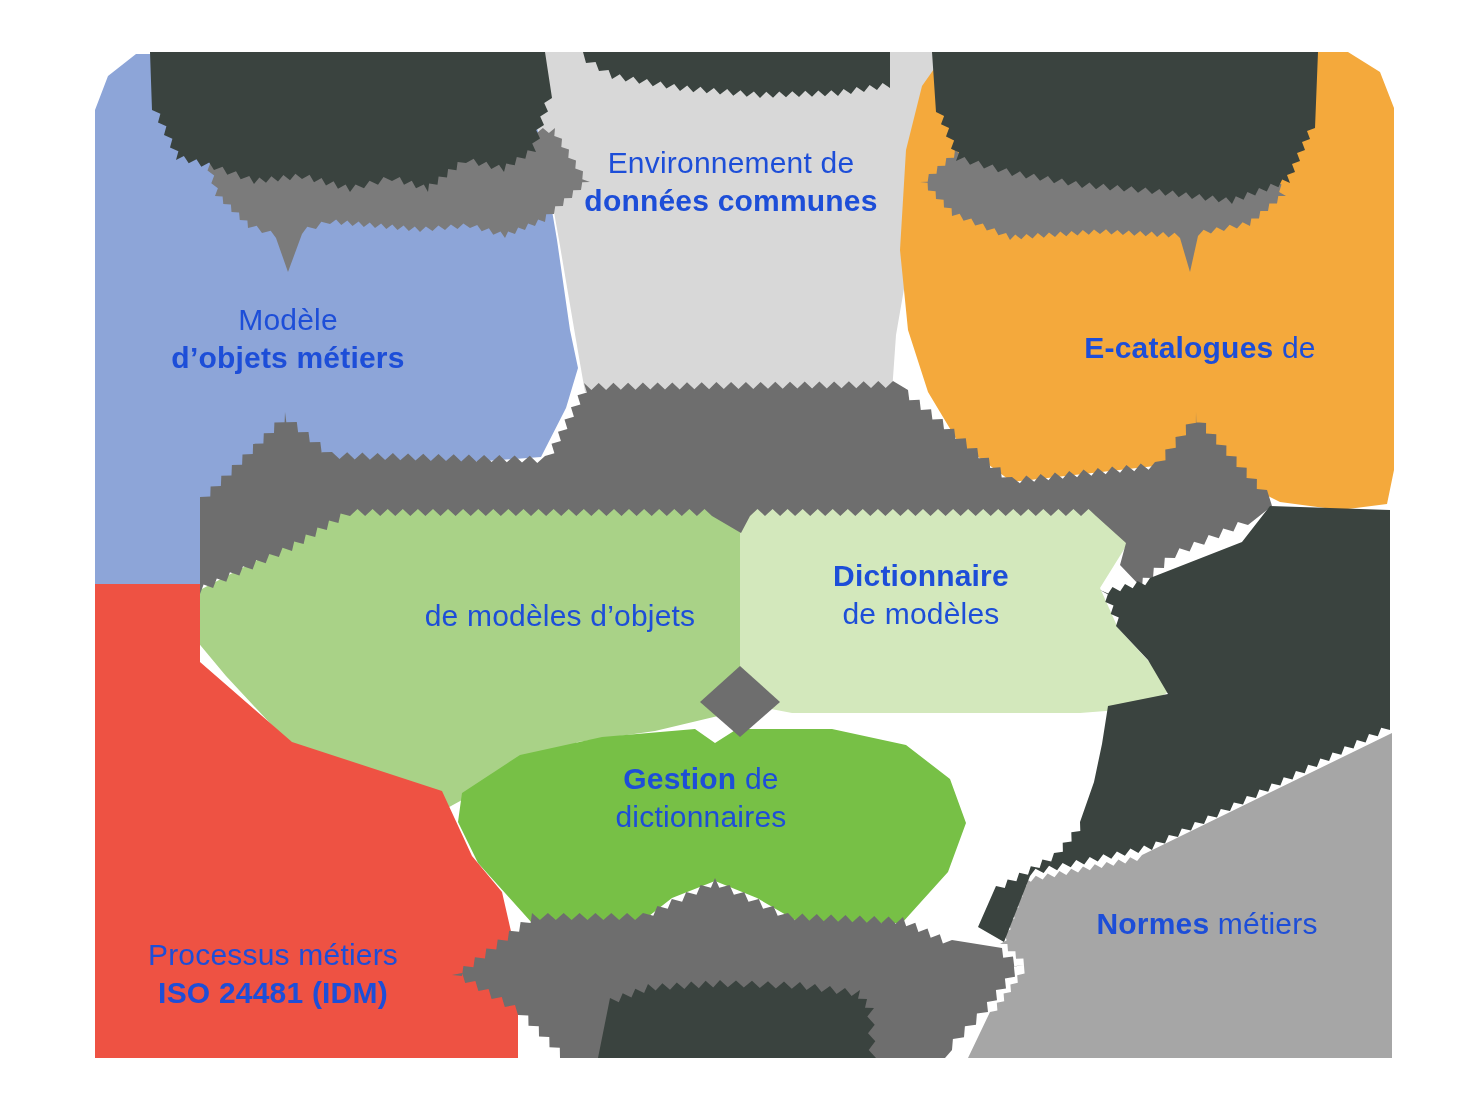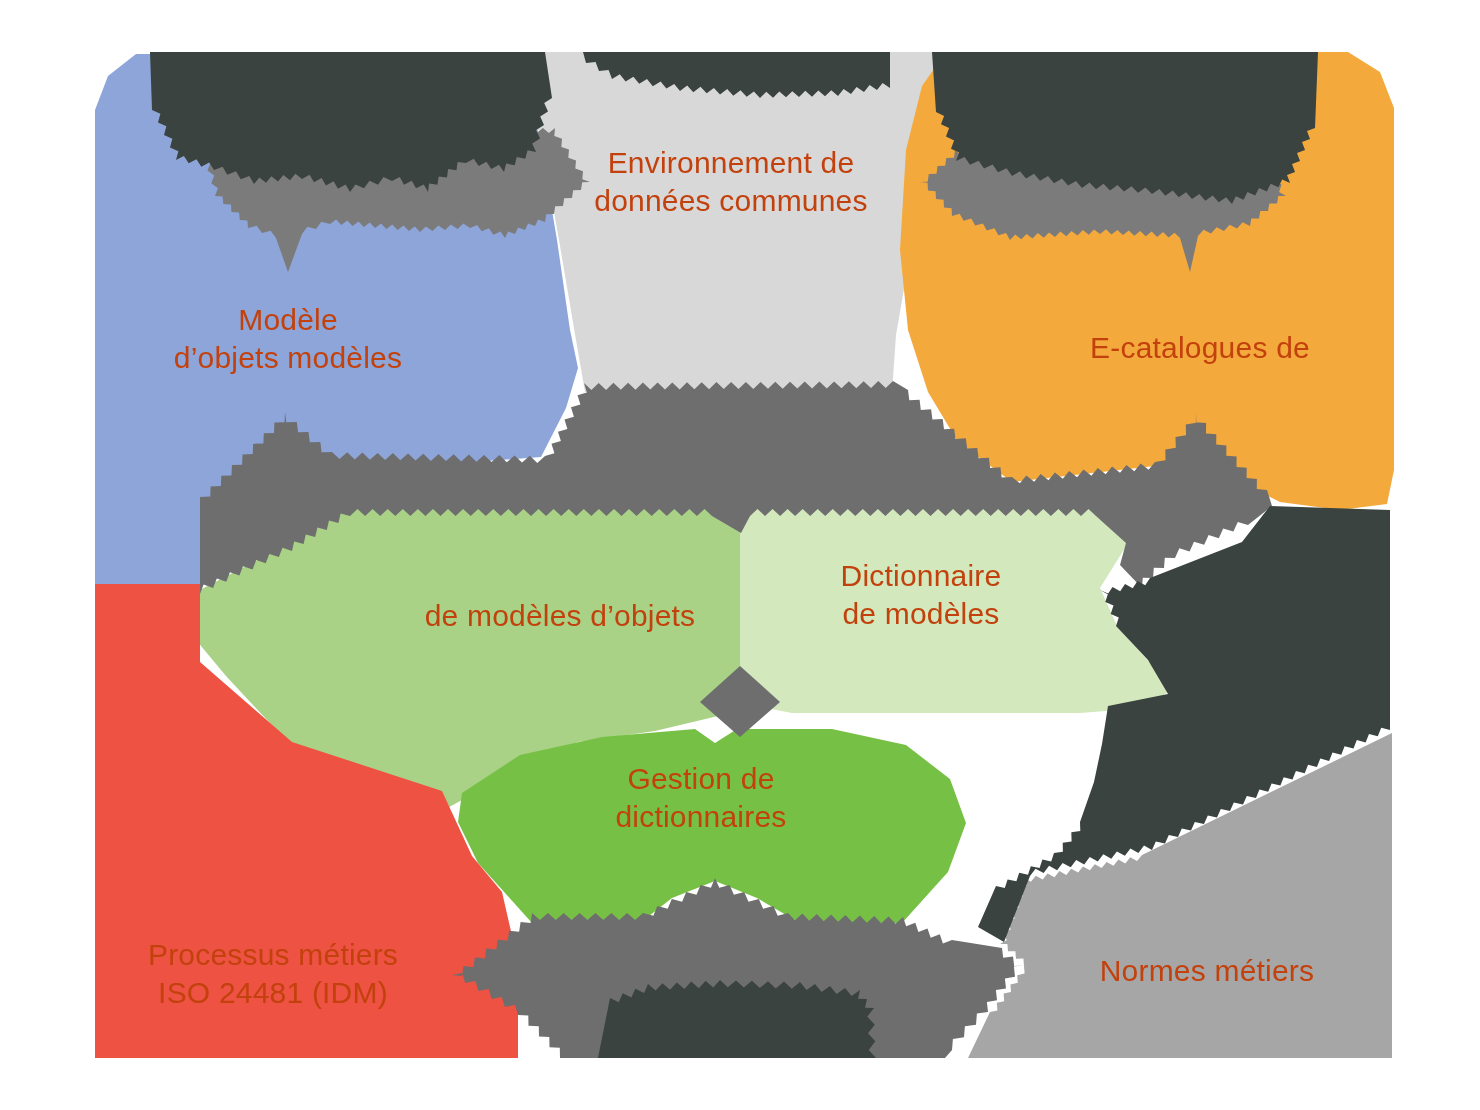--- a/index.html
+++ b/index.html
@@ -10,25 +10,25 @@
     overflow:hidden;
     font-family:"Liberation Sans",sans-serif;
   }
   .stage svg{position:absolute;left:0;top:0;}
   .label{
     position:absolute;
     transform:translate(-50%,-50%);
     text-align:center;
     font-size:30px;
     line-height:1.25;
-    color:#c2410c;
+    color:#1d4ed8;
     white-space:nowrap;
     letter-spacing:0.2px;
   }
-  .label b{font-weight:400;}
+  .label b{font-weight:700;}
 </style>
 </head>
 <body>
 
 <div class="stage">
   <svg id="diagram-svg" width="1480" height="1110" viewBox="0 0 1480 1110">
       <path d="M95,110L108,76L136,54L520,54L540,140L557,240L570,330L578,368L566,408L541,457L430,465L332,459L300,438L262,459L216,493L200,520L200,584L95,584L95,110Z" fill="#8da5d8" stroke="none"></path>
       <path d="M521,52L941,52L929,140L909,260L896,335L892,392L585,392L576,340L559,240L541,140L523,72L521,52Z" fill="#d8d8d8" stroke="none"></path>
       <path d="M946,52L1348,52L1380,72L1394,108L1394,470L1387,504L1340,510L1280,502L1240,482L1205,462L1155,466L1012,482L958,442L928,392L908,330L900,250L906,150L922,86L946,52Z" fill="#f4a93c" stroke="none"></path>
       <path d="M196,592L286,545L346,508L740,508L740,690L718,716L655,731L578,742L505,776L462,800L420,823L352,791L282,736L226,676L196,640L196,592Z" fill="#a9d287" stroke="none"></path>
@@ -48,21 +48,21 @@
       <path d="M598,1058L610,998L618.8,1002.2L622.7,993.3L631.4,997.6L635.3,988.7L644.1,992.9L648.0,984.0L655.6,990.6L662.4,983.2L670.0,989.8L676.8,982.4L684.4,989.0L691.2,981.6L698.8,988.2L705.6,980.8L713.2,987.4L720.0,980.0L727.8,987.2L736.0,980.4L743.8,987.6L752.0,980.8L759.8,988.0L768.0,981.2L775.8,988.4L784.0,981.6L791.8,988.8L800.0,982.0L806.6,989.9L815.0,984.0L821.6,991.9L830.0,986.0L836.6,993.9L845.0,988.0L851.6,995.9L860.0,990.0L858.0,998.8L867.0,999.0L865.0,1007.8L874.0,1008.0L867.3,1016.6L874.7,1024.7L868.0,1033.3L875.3,1041.3L868.7,1049.9L876.0,1058.0L598,1058Z" fill="#3a433f" stroke="none"></path>
     </svg>
 
   <div class="label" style="left:731px;top:181px">
     <span>Environnement de</span><br>
     <b>données communes</b>
   </div>
 
   <div class="label" style="left:288px;top:338px">
     <span>Modèle</span><br>
-    <b>d’objets modèles</b>
+    <b>d’objets métiers</b>
   </div>
 
   <div class="label" style="left:1200px;top:348px">
     <b>E-catalogues</b><span> de</span><br>
   </div>
 
   <div class="label" style="left:560px;top:596px">
     <br>
     <span>de modèles d’objets</span>
   </div>
@@ -75,16 +75,16 @@
   <div class="label" style="left:701px;top:797px">
     <b>Gestion</b><span> de</span><br>
     <span>dictionnaires</span>
   </div>
 
   <div class="label" style="left:273px;top:973px">
     <span>Processus métiers</span><br>
     <b>ISO 24481 (IDM)</b>
   </div>
 
-  <div class="label" style="left:1207px;top:971px">
+  <div class="label" style="left:1207px;top:924px">
     <b>Normes</b><span> métiers</span>
   </div>
 </div>
 
 </body></html>

